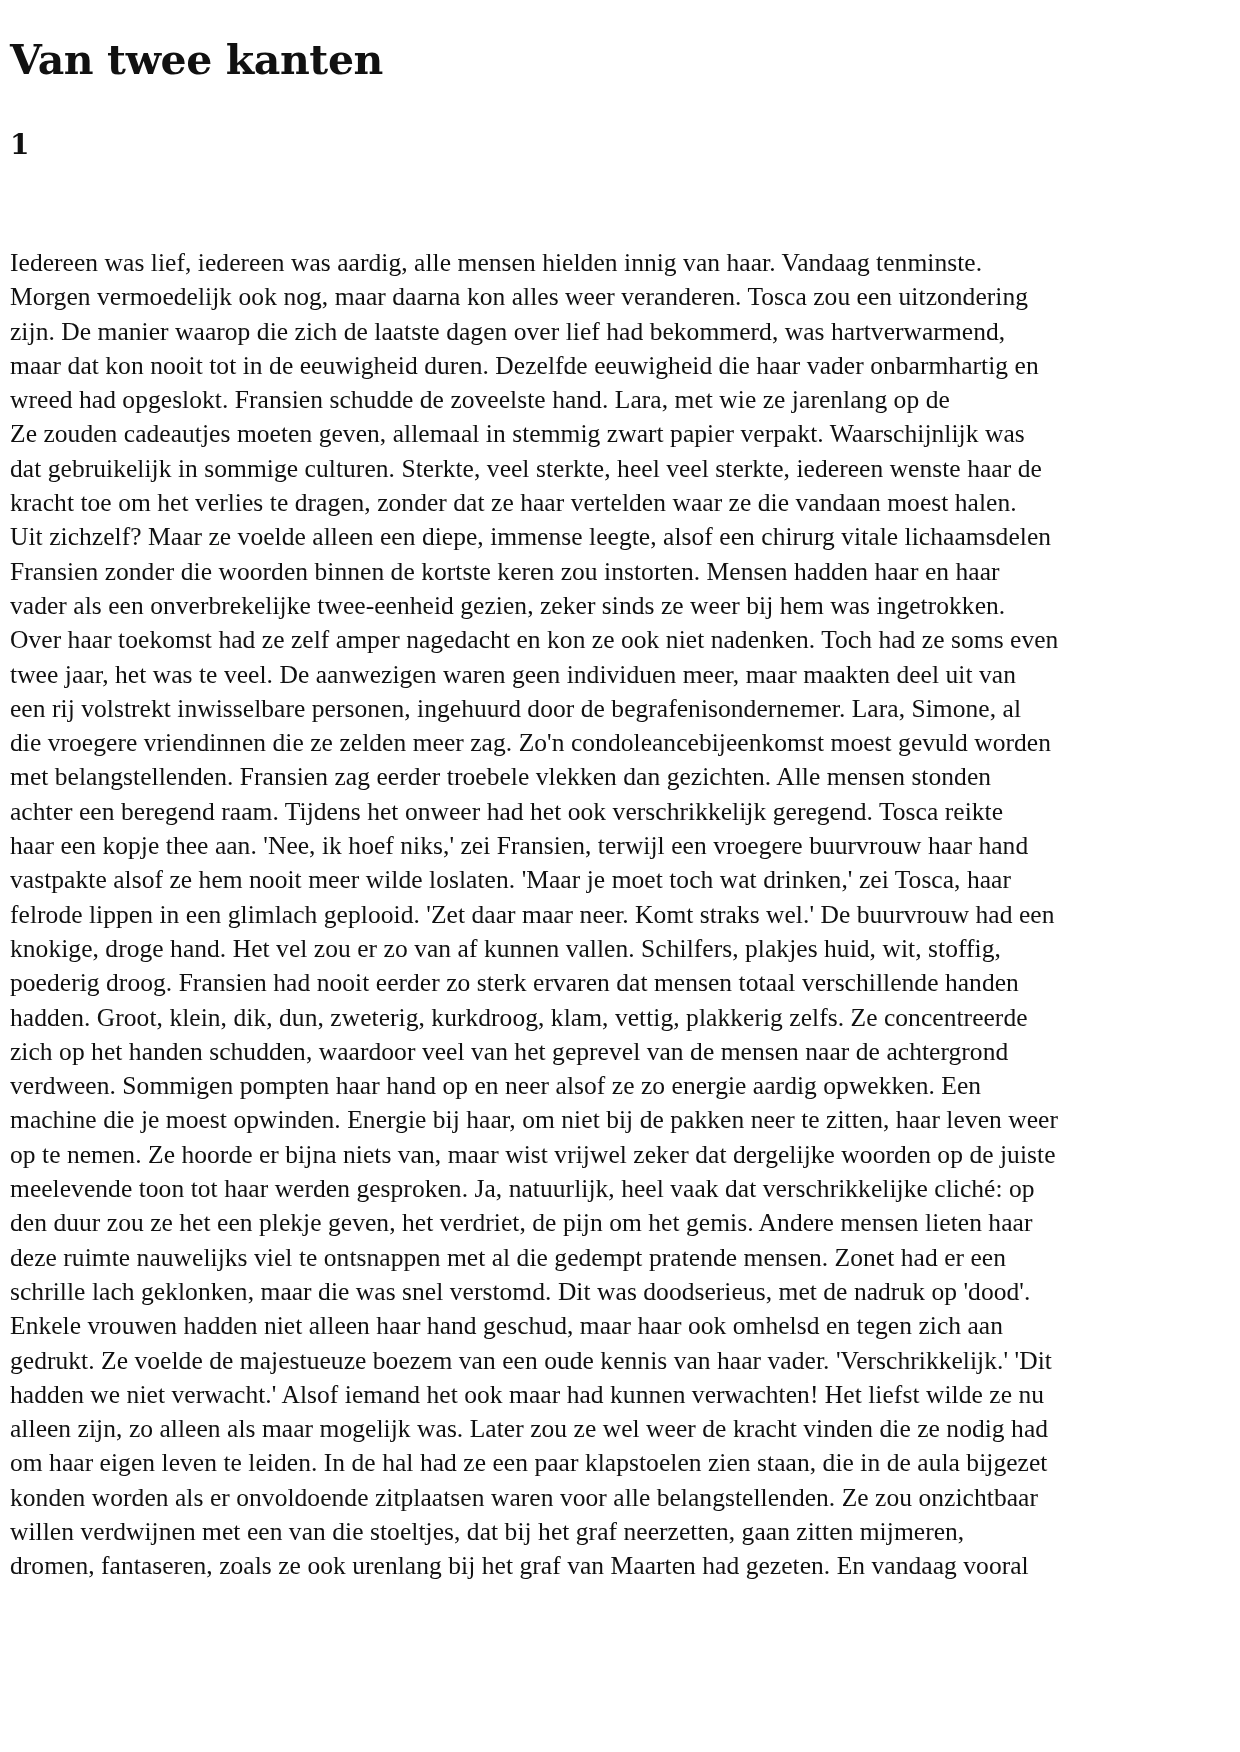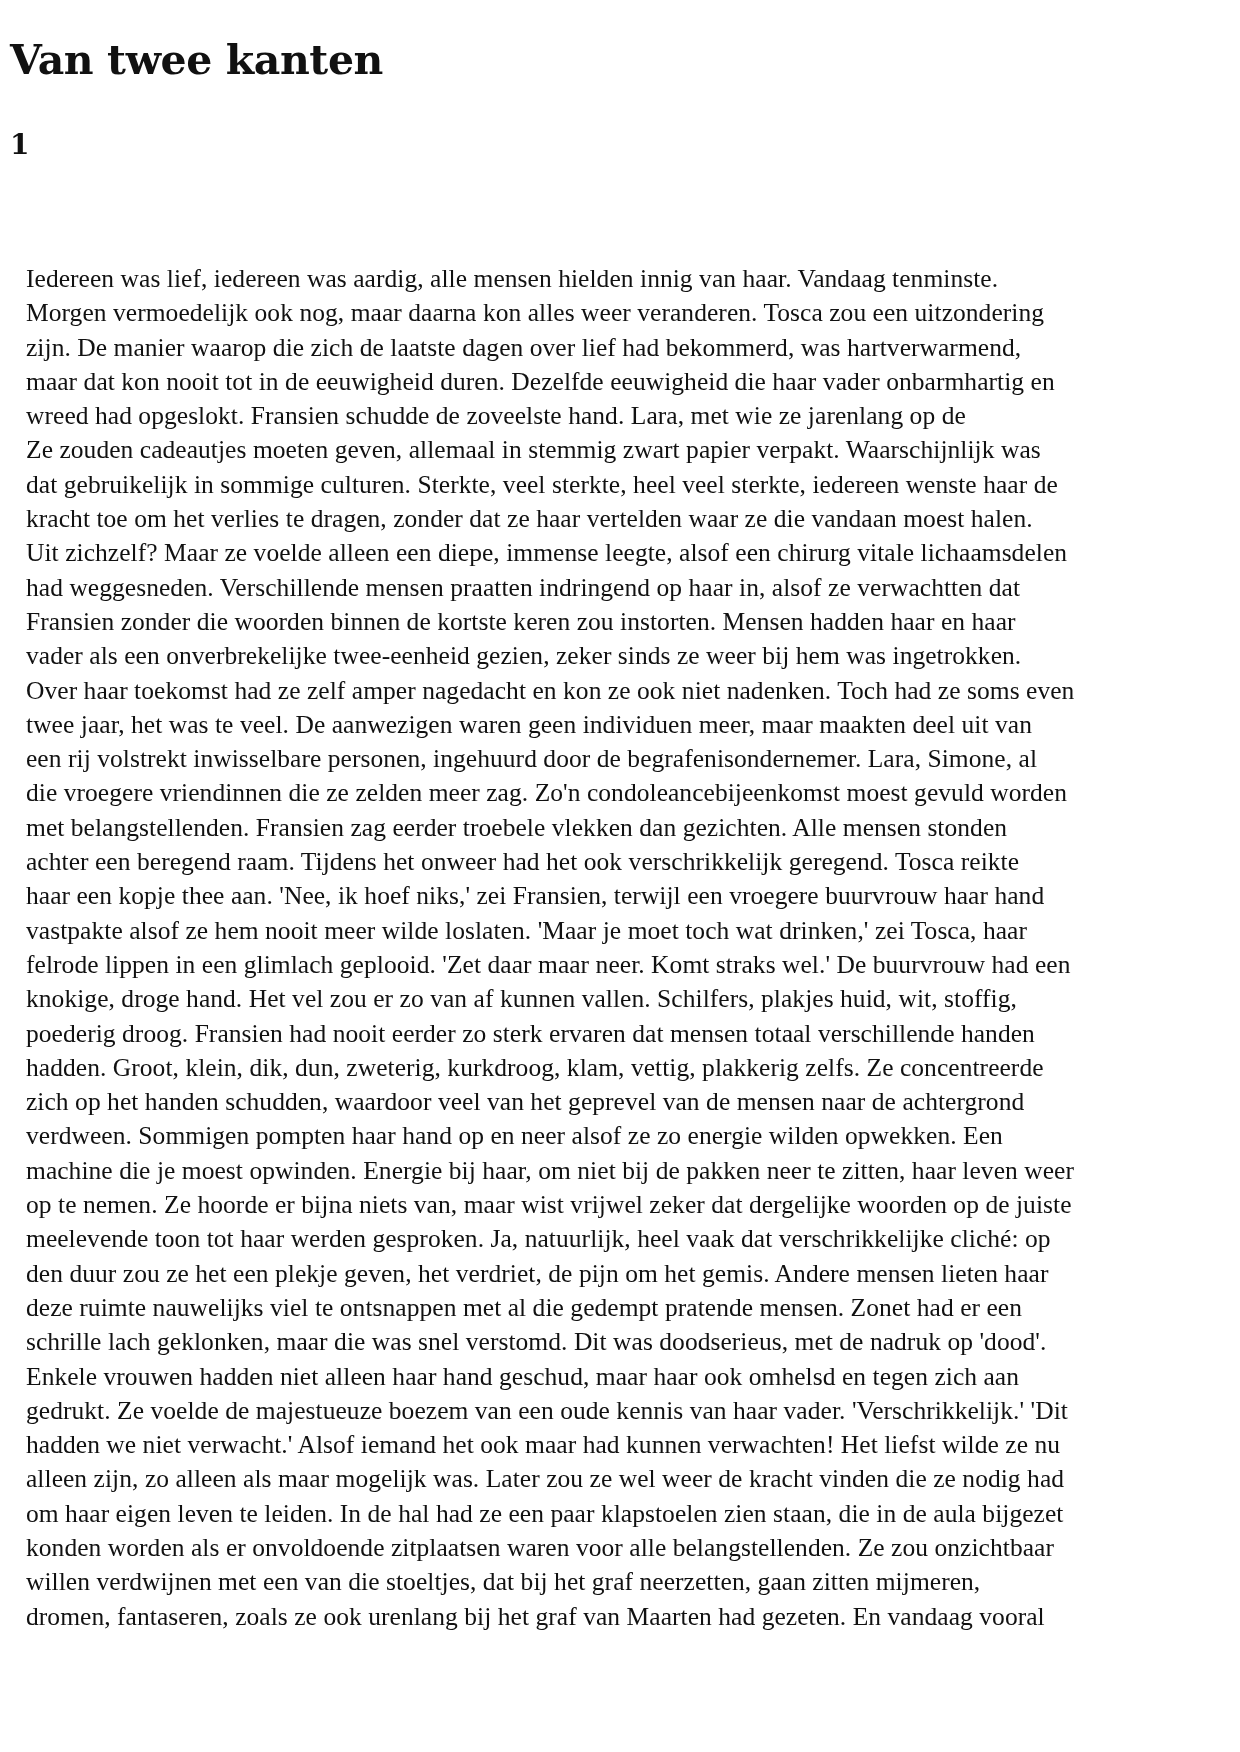--- a/index.html
+++ b/index.html
@@ -36,21 +36,21 @@
       top: 125px;
       margin: 0;
       font-weight: bold;
       font-size: 28px;
       line-height: 40px;
     }
     .body-text {
       position: absolute;
       left: 10px;
       top: 246px;
-      margin: 16px;
+      margin: 0;
       font-family: "Liberation Serif", "DejaVu Serif", serif;
       font-size: 25.5px;
       line-height: 34.3px;
       letter-spacing: 0.05px;
     }
     .line {
       display: block;
       white-space: nowrap;
     }
   </style>
@@ -63,37 +63,36 @@
   <p class="body-text">
     <span class="line">Iedereen was lief, iedereen was aardig, alle mensen hielden innig van haar. Vandaag tenminste.</span>
     <span class="line">Morgen vermoedelijk ook nog, maar daarna kon alles weer veranderen. Tosca zou een uitzondering</span>
     <span class="line">zijn. De manier waarop die zich de laatste dagen over lief had bekommerd, was hartverwarmend,</span>
     <span class="line">maar dat kon nooit tot in de eeuwigheid duren. Dezelfde eeuwigheid die haar vader onbarmhartig en</span>
     <span class="line">wreed had opgeslokt. Fransien schudde de zoveelste hand. Lara, met wie ze jarenlang op de</span>
     <span class="line">Ze zouden cadeautjes moeten geven, allemaal in stemmig zwart papier verpakt. Waarschijnlijk was</span>
     <span class="line">dat gebruikelijk in sommige culturen. Sterkte, veel sterkte, heel veel sterkte, iedereen wenste haar de</span>
     <span class="line">kracht toe om het verlies te dragen, zonder dat ze haar vertelden waar ze die vandaan moest halen.</span>
     <span class="line">Uit zichzelf? Maar ze voelde alleen een diepe, immense leegte, alsof een chirurg vitale lichaamsdelen</span>
-    <span class="line">had weggesneden. Verschillende mensen praatten indringend op haar in, alsof ze verwachtten dat</span>
     <span class="line">Fransien zonder die woorden binnen de kortste keren zou instorten. Mensen hadden haar en haar</span>
     <span class="line">vader als een onverbrekelijke twee-eenheid gezien, zeker sinds ze weer bij hem was ingetrokken.</span>
     <span class="line">Over haar toekomst had ze zelf amper nagedacht en kon ze ook niet nadenken. Toch had ze soms even</span>
     <span class="line">twee jaar, het was te veel. De aanwezigen waren geen individuen meer, maar maakten deel uit van</span>
     <span class="line">een rij volstrekt inwisselbare personen, ingehuurd door de begrafenisondernemer. Lara, Simone, al</span>
     <span class="line">die vroegere vriendinnen die ze zelden meer zag. Zo'n condoleancebijeenkomst moest gevuld worden</span>
     <span class="line">met belangstellenden. Fransien zag eerder troebele vlekken dan gezichten. Alle mensen stonden</span>
     <span class="line">achter een beregend raam. Tijdens het onweer had het ook verschrikkelijk geregend. Tosca reikte</span>
     <span class="line">haar een kopje thee aan. 'Nee, ik hoef niks,' zei Fransien, terwijl een vroegere buurvrouw haar hand</span>
     <span class="line">vastpakte alsof ze hem nooit meer wilde loslaten. 'Maar je moet toch wat drinken,' zei Tosca, haar</span>
     <span class="line">felrode lippen in een glimlach geplooid. 'Zet daar maar neer. Komt straks wel.' De buurvrouw had een</span>
     <span class="line">knokige, droge hand. Het vel zou er zo van af kunnen vallen. Schilfers, plakjes huid, wit, stoffig,</span>
     <span class="line">poederig droog. Fransien had nooit eerder zo sterk ervaren dat mensen totaal verschillende handen</span>
     <span class="line">hadden. Groot, klein, dik, dun, zweterig, kurkdroog, klam, vettig, plakkerig zelfs. Ze concentreerde</span>
     <span class="line">zich op het handen schudden, waardoor veel van het geprevel van de mensen naar de achtergrond</span>
-    <span class="line">verdween. Sommigen pompten haar hand op en neer alsof ze zo energie wilden opwekken. Een</span>
+    <span class="line">verdween. Sommigen pompten haar hand op en neer alsof ze zo energie aardig opwekken. Een</span>
     <span class="line">machine die je moest opwinden. Energie bij haar, om niet bij de pakken neer te zitten, haar leven weer</span>
     <span class="line">op te nemen. Ze hoorde er bijna niets van, maar wist vrijwel zeker dat dergelijke woorden op de juiste</span>
     <span class="line">meelevende toon tot haar werden gesproken. Ja, natuurlijk, heel vaak dat verschrikkelijke cliché: op</span>
     <span class="line">den duur zou ze het een plekje geven, het verdriet, de pijn om het gemis. Andere mensen lieten haar</span>
     <span class="line">deze ruimte nauwelijks viel te ontsnappen met al die gedempt pratende mensen. Zonet had er een</span>
     <span class="line">schrille lach geklonken, maar die was snel verstomd. Dit was doodserieus, met de nadruk op 'dood'.</span>
     <span class="line">Enkele vrouwen hadden niet alleen haar hand geschud, maar haar ook omhelsd en tegen zich aan</span>
     <span class="line">gedrukt. Ze voelde de majestueuze boezem van een oude kennis van haar vader. 'Verschrikkelijk.' 'Dit</span>
     <span class="line">hadden we niet verwacht.' Alsof iemand het ook maar had kunnen verwachten! Het liefst wilde ze nu</span>
     <span class="line">alleen zijn, zo alleen als maar mogelijk was. Later zou ze wel weer de kracht vinden die ze nodig had</span>

